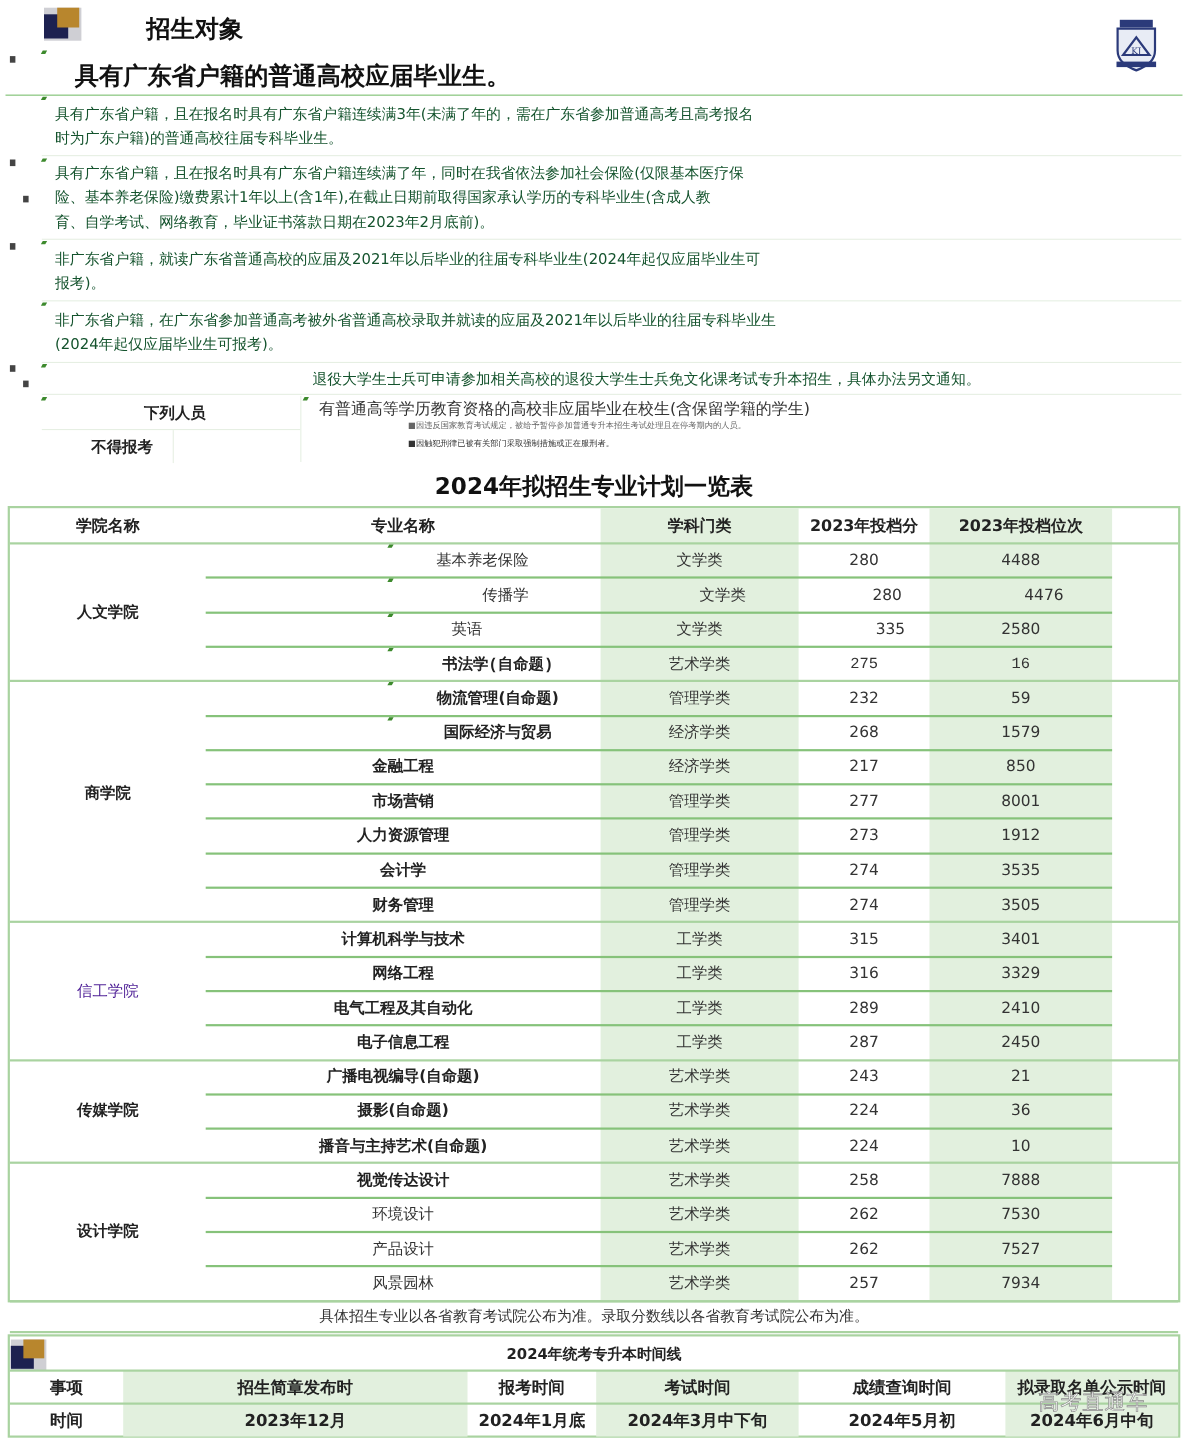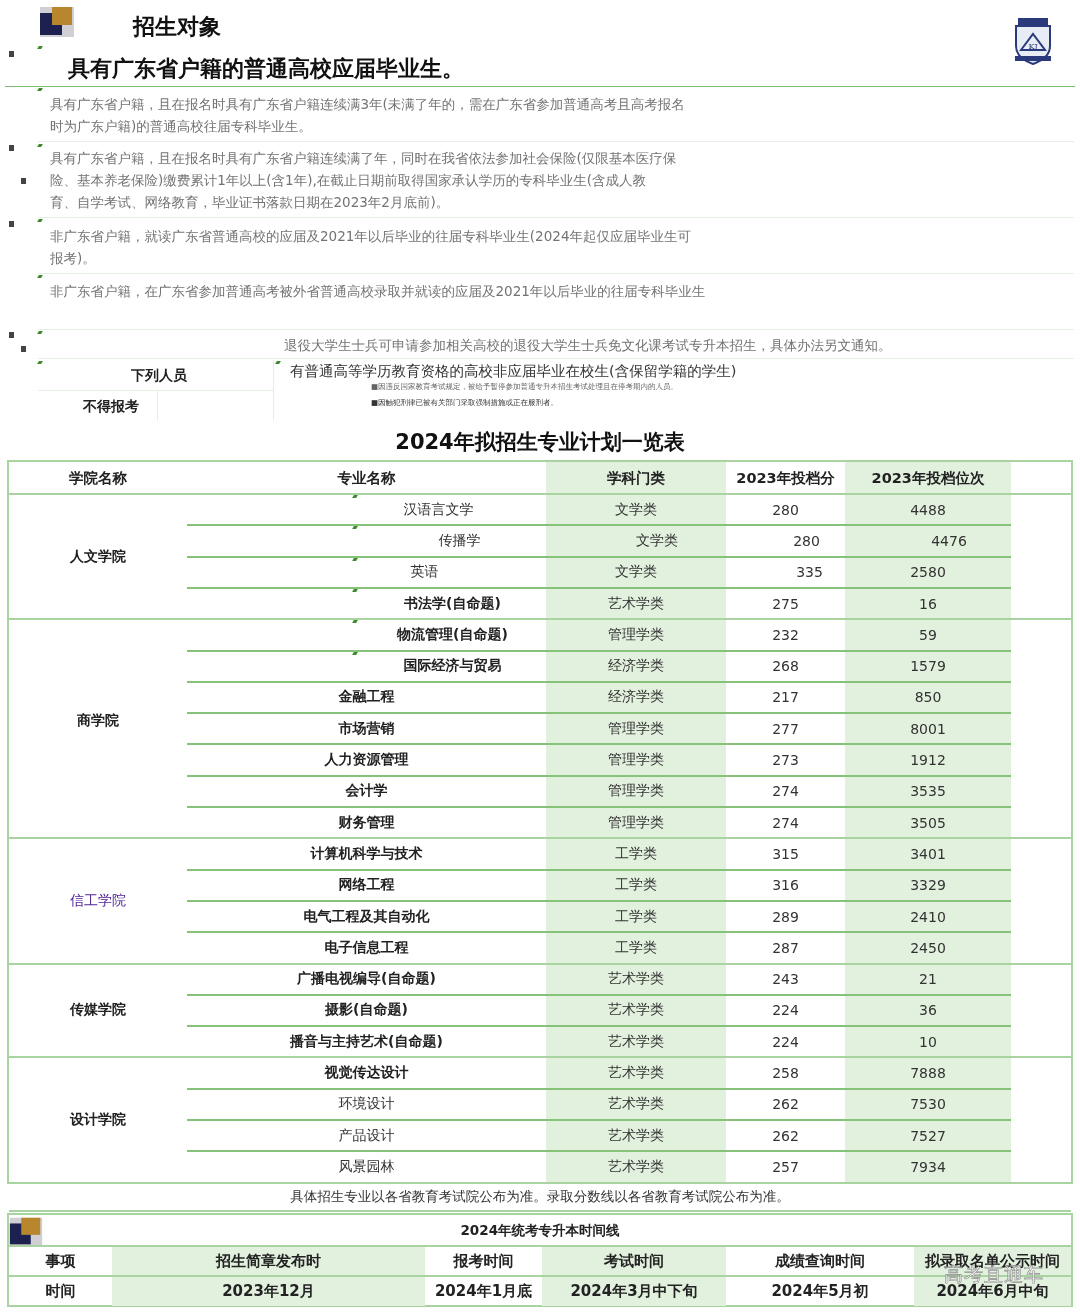--- a/index.html
+++ b/index.html
@@ -6,21 +6,21 @@
   body { width: 1080px; height: 1314px; background: #ffffff; font-family: "DejaVu Sans", "Liberation Sans", sans-serif; color: #222; position: relative; overflow: hidden; }
   .abs { position: absolute; }
   .logo-sq { position: absolute; }
   .logo-sq .big { position: absolute; left: 0; top: 6px; width: 22px; height: 22px; background: #1d2150; }
   .logo-sq .small { position: absolute; left: 12px; top: 0; width: 20px; height: 18px; background: #b8862d; }
   .logo-sq .bg { position: absolute; left: 0; top: 0; width: 34px; height: 30px; background: #cfcfd4; }
   .heading1 { font-size: 22px; font-weight: bold; color: #111; }
   .heading2 { font-size: 22px; font-weight: bold; color: #111; }
   .hline { position: absolute; height: 1px; background: #7bbf6f; }
   .hline.light { background: #e6efe3; }
-  .para { position: absolute; font-size: 13.5px; line-height: 22px; color: #737373; }
+  .para { position: absolute; font-size: 13.5px; line-height: 22px; color: #14532d; }
   .mark { position: absolute; width: 5px; height: 6px; background: #444; }
   .tick { position: absolute; width: 4px; height: 3px; background: #3d8a2d; transform: skewX(-30deg); }
   .crest { position: absolute; left: 1012px; top: 16px; width: 42px; height: 50px; }
 
   
   .tbl-title { position: absolute; left: 0; width: 1080px; top: 428px; text-align: center; font-size: 21px; font-weight: bold; color: #111; }
   .tbl { position: absolute; left: 7px; top: 460px; width: 1066px; border: 2px solid #a9d3a0; }
   .row { position: absolute; left: 0; height: 31.3px; display: flex; align-items: center; }
   .cell { position: absolute; top: 0; height: 100%; display: flex; align-items: center; justify-content: center; font-size: 14px; color: #333; }
   .green { background: #e2f0de; }
@@ -81,20 +81,21 @@
   <div class="tick" style="left:38px;top:219px;"></div>
   <div class="para" style="left:50px;top:225px;">
     <div>非广东省户籍，就读广东省普通高校的应届及2021年以后毕业的往届专科毕业生(2024年起仅应届毕业生可</div>
     <div>报考)。</div>
   </div>
   <div class="hline light" style="left:38px;top:273px;width:1036px;"></div>
 
   <div class="tick" style="left:38px;top:275px;"></div>
   <div class="para" style="left:50px;top:280px;">
     <div>非广东省户籍，在广东省参加普通高考被外省普通高校录取并就读的应届及2021年以后毕业的往届专科毕业生</div>
+    <div> (2024年起仅应届毕业生可报考)。</div>
   </div>
   <div class="hline light" style="left:38px;top:329px;width:1036px;"></div>
 
   <div class="mark" style="left:9px;top:332px;"></div>
   <div class="tick" style="left:38px;top:331px;"></div>
   <div class="mark" style="left:21px;top:346px;"></div>
   <div class="para" style="left:236px;top:334px;margin-left:48px;">退役大学生士兵可申请参加相关高校的退役大学生士兵免文化课考试专升本招生，具体办法另文通知。</div>
   <div class="hline light" style="left:38px;top:358px;width:1036px;"></div>
 </div>
 
@@ -122,21 +123,21 @@
     <div class="cell bold" style="left:0;width:178px;font-size:14.5px;">学院名称</div>
     <div class="cell bold" style="left:178px;width:359px;font-size:14.5px;">专业名称</div>
     <div class="cell bold" style="left:537px;width:180px;font-size:14.5px;">学科门类</div>
     <div class="cell bold" style="left:717px;width:119px;font-size:14.5px;">2023年投档分</div>
     <div class="cell bold" style="left:836px;width:166px;font-size:14.5px;">2023年投档位次</div>
   </div>
   <div class="rowline" style="left:0;top:31px;width:1062px;background:#a9d3a0;"></div>
 
   <div id="table-body">
       <div class="row" style="top: 32px; width: 1062px; height: 31.3px;">
-        <div class="cell " style="left:250px;width:359px;">汉语言文学</div>
+        <div class="cell " style="left:250px;width:359px;">基本养老保险</div>
         <div class="cell" style="left:537px;width:180px;">文学类</div>
         <div class="cell" style="left:717px;width:119px;">280</div>
         <div class="cell" style="left:836px;width:166px;">4488</div>
       </div>
       <div class="tick" style="left: 344px; top: 33px;"></div>
       <div class="rowline" style="left: 178px; width: 824px; top: 62.3px;"></div>
       <div class="row" style="top: 63.3px; width: 962px; height: 31.3px; margin-left: 21px;">
         <div class="cell " style="left:250px;width:359px;">传播学</div>
         <div class="cell" style="left:537px;width:180px;">文学类</div>
         <div class="cell" style="left:717px;width:119px;">280</div>
@@ -145,21 +146,21 @@
       <div class="tick" style="left: 344px; top: 64.3px;"></div>
       <div class="rowline" style="left: 178px; width: 824px; top: 93.6px;"></div>
       <div class="row" style="top: 94.6px; width: 1062px; height: 31.3px;">
         <div class="cell " style="left:236px;width:359px;">英语</div>
         <div class="cell" style="left:537px;width:180px;">文学类</div>
         <div class="cell" style="left:741px;width:119px;">335</div>
         <div class="cell" style="left:836px;width:166px;">2580</div>
       </div>
       <div class="tick" style="left: 344px; top: 95.6px;"></div>
       <div class="rowline" style="left: 178px; width: 824px; top: 124.9px;"></div>
-      <div class="row" style="top: 125.9px; width: 903px; height: 31.3px;">
+      <div class="row" style="top: 125.9px; width: 903px; height: 31.3px; font-family: Liberation Mono, monospace;">
         <div class="cell bold" style="left:264px;width:359px;">书法学(自命题)</div>
         <div class="cell" style="left:537px;width:180px;">艺术学类</div>
         <div class="cell" style="left:717px;width:119px;">275</div>
         <div class="cell" style="left:836px;width:166px;">16</div>
       </div>
       <div class="tick" style="left: 344px; top: 126.9px;"></div>
       <div class="rowline" style="left: 0px; width: 1062px; top: 156.2px; background: rgb(169, 211, 160);"></div>
       <div class="coll-label" style="top: 32px; height: 125.2px;">人文学院</div>
       <div class="row" style="top: 157.2px; width: 1062px; height: 31.3px;">
         <div class="cell bold" style="left:264px;width:359px;">物流管理(自命题)</div>

